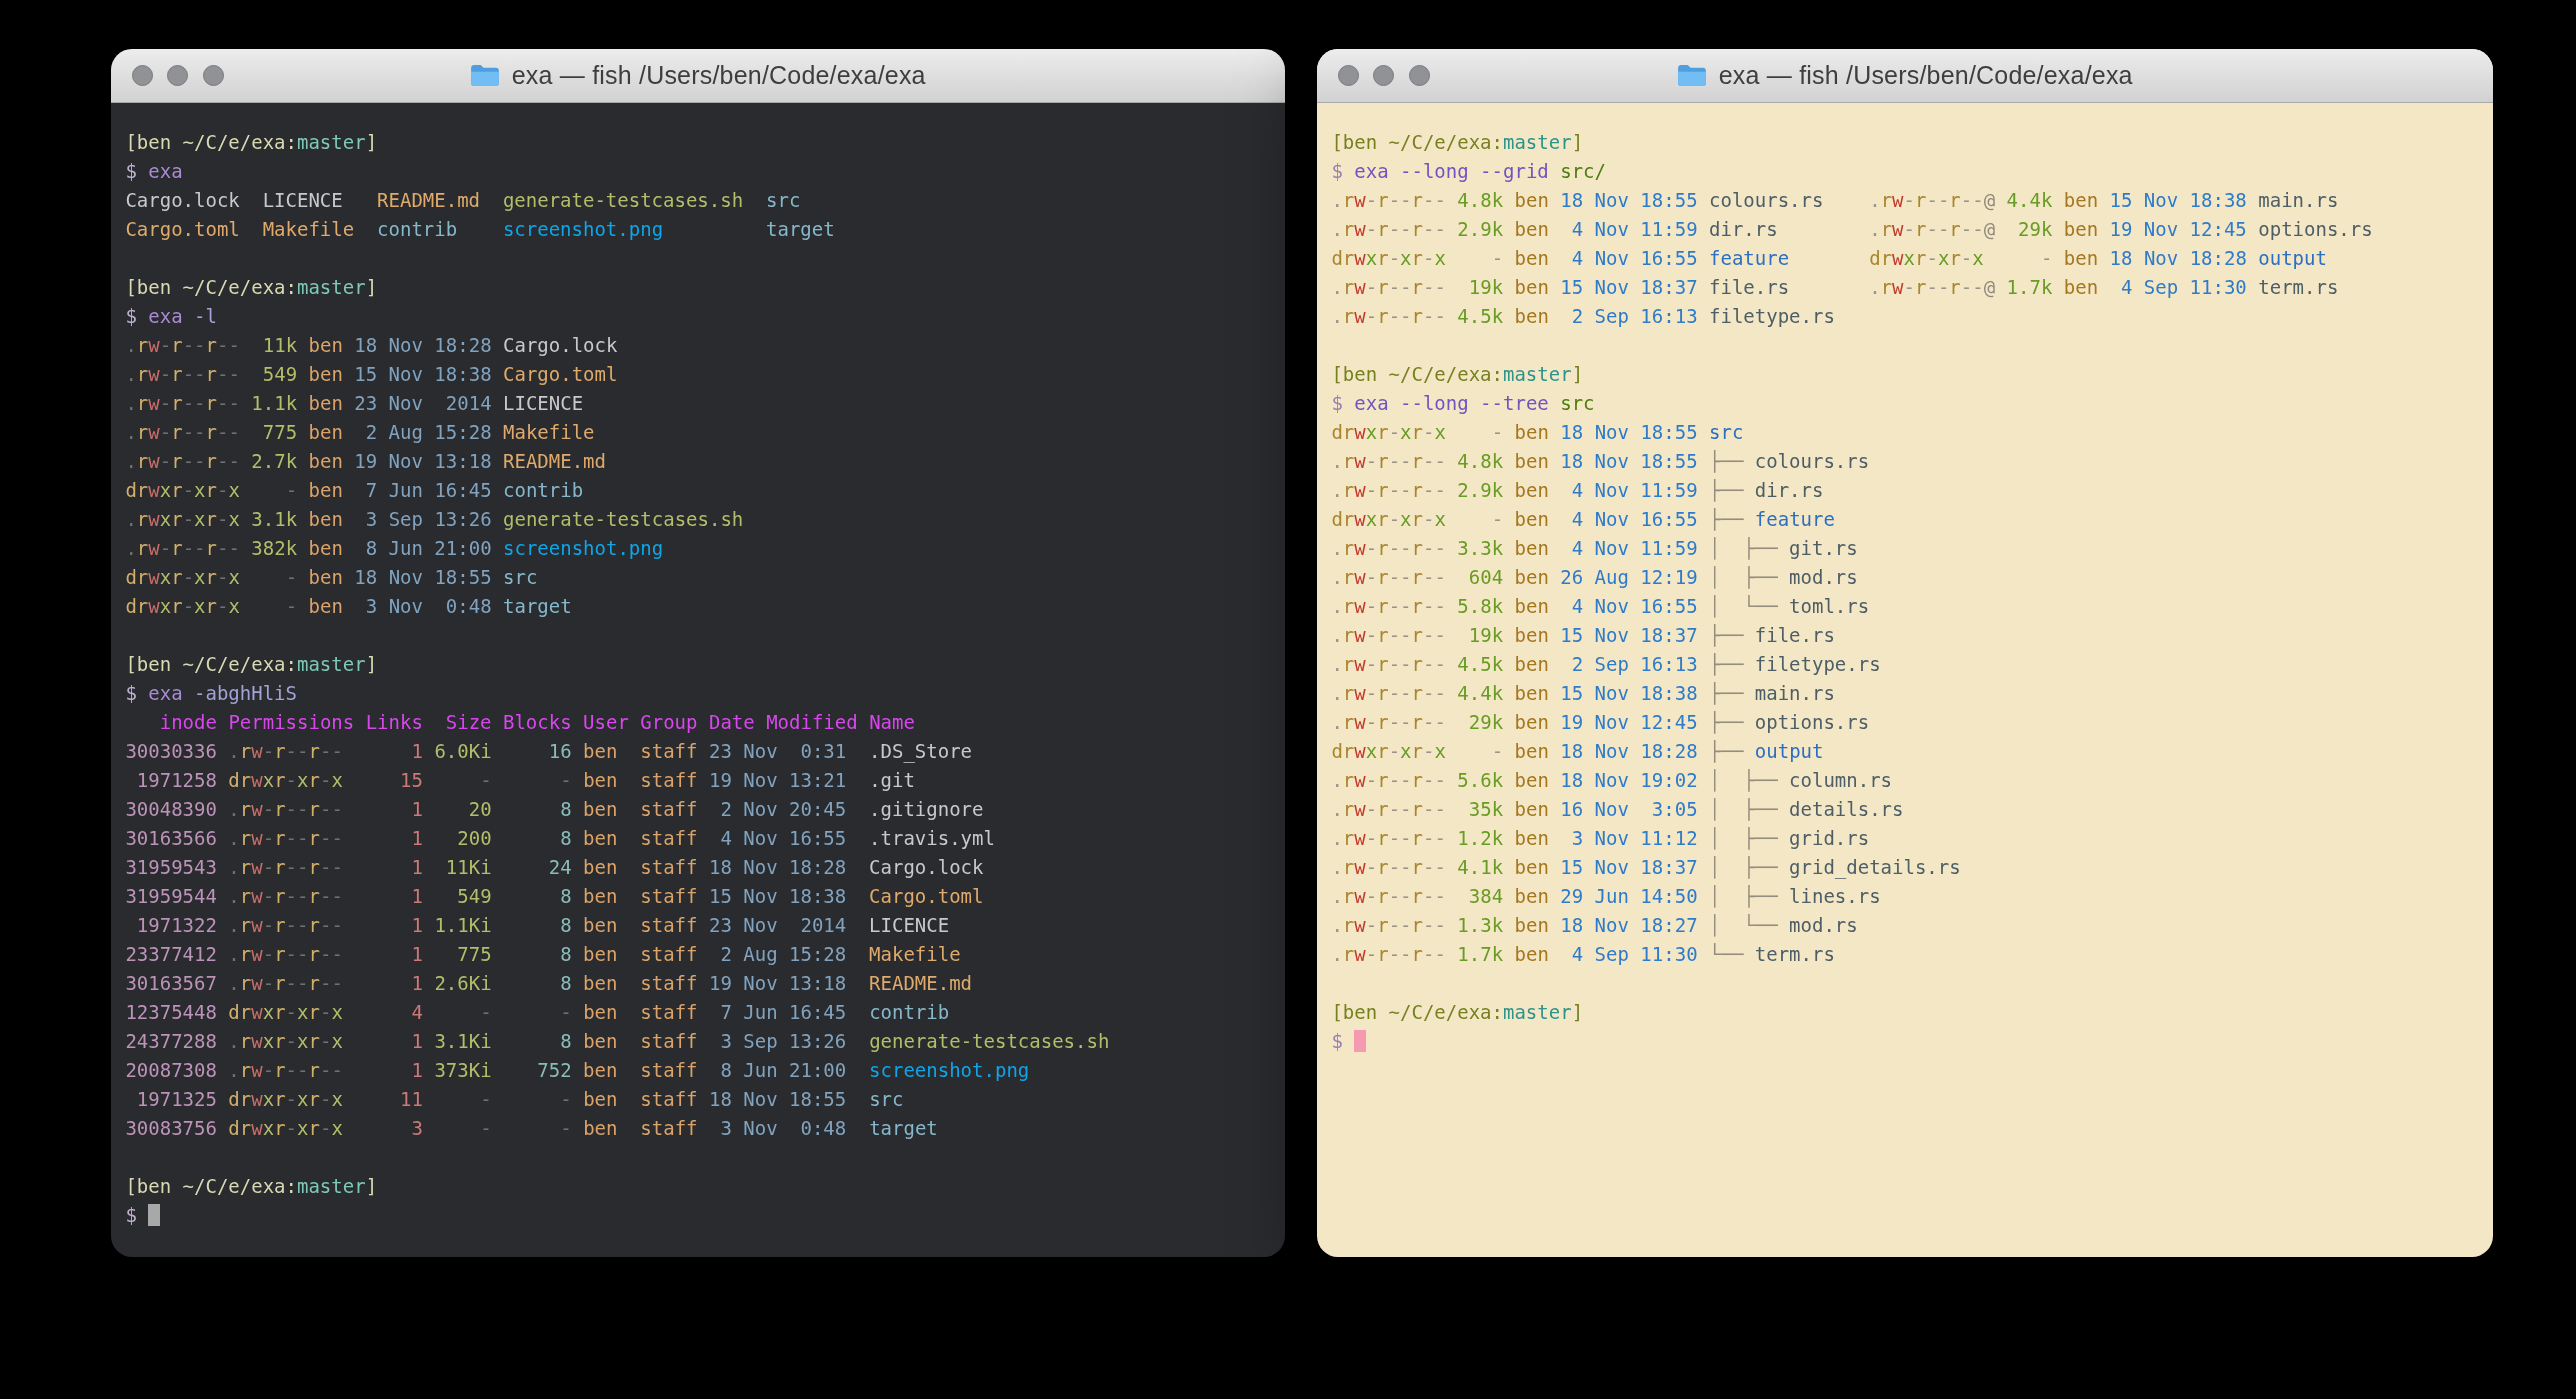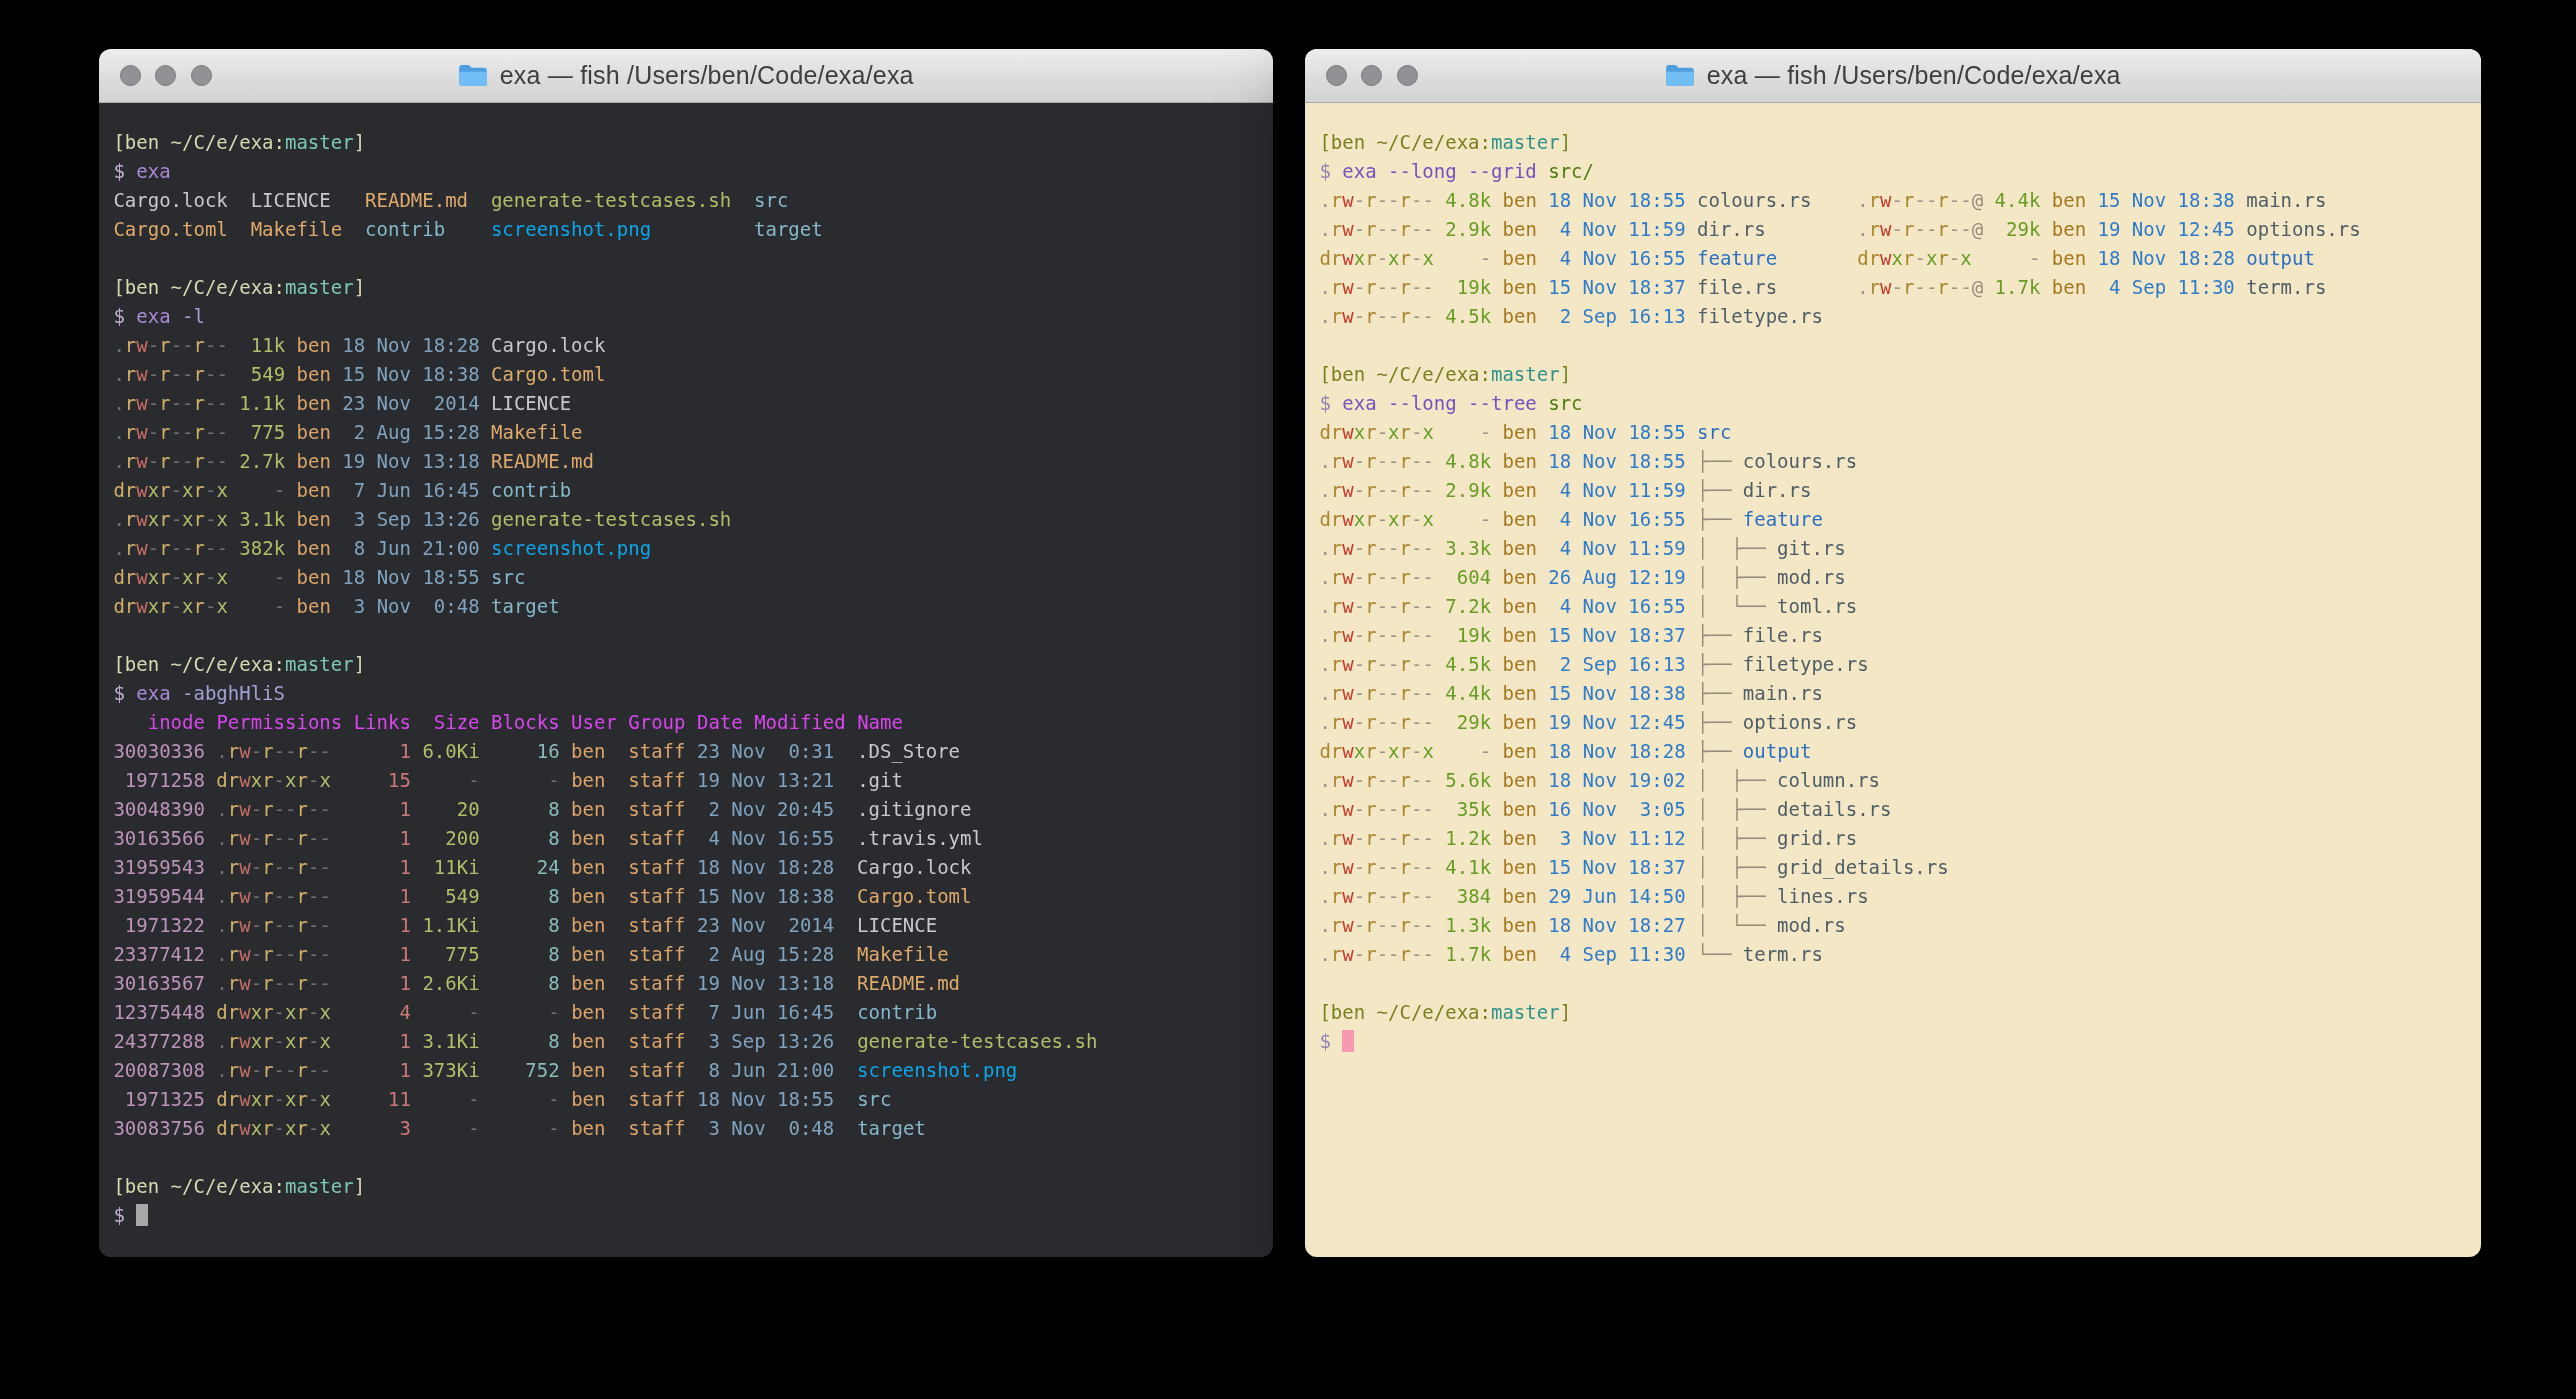--- a/index.html
+++ b/index.html
@@ -1,19 +1,19 @@
 <!DOCTYPE html>
 <html><head>
 <meta charset="utf-8">
 <title>exa terminals</title>
 <style>
   html,body{margin:0;padding:0;}
   body{background:#000;width:2576px;height:1400px;position:relative;font-family:"Liberation Sans",sans-serif;}
   .stage{position:absolute;inset:0;}
-  .window{position:absolute;border-radius:12px;overflow:hidden;box-shadow:0 29px 77px rgba(0,0,0,.65);}
+  .window{position:absolute;border-radius:21px;overflow:hidden;box-shadow:0 29px 77px rgba(0,0,0,.65);margin-left:12px;}
   .titlebar{height:53px;background:linear-gradient(#ededee,#dddddd 55%,#d2d2d3);border-bottom:1px solid #a8a8a9;position:relative;display:flex;align-items:center;justify-content:center;}
   .lights{position:absolute;left:21px;top:0;height:100%;display:flex;align-items:center;gap:14.4px;}
   .light{width:21px;height:21px;border-radius:50%;background:#909296;border:1.9px solid #76787c;box-sizing:border-box;}
   .titlewrap{display:flex;align-items:center;gap:11.5px;}
   .title{font-size:25px;color:#3d3e40;font-weight:500;letter-spacing:0.2px;}
   .foldericon{display:inline-flex;}
   .termbody{padding:25px 13.4px 0 14.4px;font-family:"DejaVu Sans Mono","Liberation Mono",monospace;font-size:19px;line-height:29px;height:calc(100% - 53px);box-sizing:border-box;}
   .tl{white-space:pre;height:29px;}
   .ou,.gx,.hd{text-underline-offset:3.8px;}
 </style>
@@ -150,21 +150,21 @@
         <div class="tl"><span class="p">.</span><span class="y">r</span><span class="rd">w</span><span class="p">-</span><span class="y">r</span><span class="p">--</span><span class="y">r</span><span class="p">--</span><span class="g"> 4.5k </span><span class="o">ben </span><span class="b"> 2 Sep 16:13 </span><span class="sl">filetype.rs</span></div>
         <div class="tl">&nbsp;</div>
         <div class="tl"><span class="pr">[ben ~/C/e/exa:</span><span class="br">master</span><span class="pr">]</span></div>
         <div class="tl"><span class="dol">$ </span><span class="cmd">exa </span><span class="arg">--long --tree </span><span class="c">src</span></div>
         <div class="tl"><span class="y">d</span><span class="y">r</span><span class="rd">w</span><span class="g">x</span><span class="y">r</span><span class="p">-</span><span class="g">x</span><span class="y">r</span><span class="p">-</span><span class="g">x</span><span class="p">    - </span><span class="o">ben </span><span class="b">18 Nov 18:55 </span><span class="dir">src</span></div>
         <div class="tl"><span class="p">.</span><span class="y">r</span><span class="rd">w</span><span class="p">-</span><span class="y">r</span><span class="p">--</span><span class="y">r</span><span class="p">--</span><span class="g"> 4.8k </span><span class="o">ben </span><span class="b">18 Nov 18:55 </span><span class="tre">├── </span><span class="sl">colours.rs</span></div>
         <div class="tl"><span class="p">.</span><span class="y">r</span><span class="rd">w</span><span class="p">-</span><span class="y">r</span><span class="p">--</span><span class="y">r</span><span class="p">--</span><span class="g"> 2.9k </span><span class="o">ben </span><span class="b"> 4 Nov 11:59 </span><span class="tre">├── </span><span class="sl">dir.rs</span></div>
         <div class="tl"><span class="y">d</span><span class="y">r</span><span class="rd">w</span><span class="g">x</span><span class="y">r</span><span class="p">-</span><span class="g">x</span><span class="y">r</span><span class="p">-</span><span class="g">x</span><span class="p">    - </span><span class="o">ben </span><span class="b"> 4 Nov 16:55 </span><span class="tre">├── </span><span class="dir">feature</span></div>
         <div class="tl"><span class="p">.</span><span class="y">r</span><span class="rd">w</span><span class="p">-</span><span class="y">r</span><span class="p">--</span><span class="y">r</span><span class="p">--</span><span class="g"> 3.3k </span><span class="o">ben </span><span class="b"> 4 Nov 11:59 </span><span class="tre">│  ├── </span><span class="sl">git.rs</span></div>
         <div class="tl"><span class="p">.</span><span class="y">r</span><span class="rd">w</span><span class="p">-</span><span class="y">r</span><span class="p">--</span><span class="y">r</span><span class="p">--</span><span class="g">  604 </span><span class="o">ben </span><span class="b">26 Aug 12:19 </span><span class="tre">│  ├── </span><span class="sl">mod.rs</span></div>
-        <div class="tl"><span class="p">.</span><span class="y">r</span><span class="rd">w</span><span class="p">-</span><span class="y">r</span><span class="p">--</span><span class="y">r</span><span class="p">--</span><span class="g"> 7.2k </span><span class="o">ben </span><span class="b"> 4 Nov 16:55 </span><span class="tre">│  └── </span><span class="sl">toml.rs</span></div>
+        <div class="tl"><span class="p">.</span><span class="y">r</span><span class="rd">w</span><span class="p">-</span><span class="y">r</span><span class="p">--</span><span class="y">r</span><span class="p">--</span><span class="g"> 5.8k </span><span class="o">ben </span><span class="b"> 4 Nov 16:55 </span><span class="tre">│  └── </span><span class="sl">toml.rs</span></div>
         <div class="tl"><span class="p">.</span><span class="y">r</span><span class="rd">w</span><span class="p">-</span><span class="y">r</span><span class="p">--</span><span class="y">r</span><span class="p">--</span><span class="g">  19k </span><span class="o">ben </span><span class="b">15 Nov 18:37 </span><span class="tre">├── </span><span class="sl">file.rs</span></div>
         <div class="tl"><span class="p">.</span><span class="y">r</span><span class="rd">w</span><span class="p">-</span><span class="y">r</span><span class="p">--</span><span class="y">r</span><span class="p">--</span><span class="g"> 4.5k </span><span class="o">ben </span><span class="b"> 2 Sep 16:13 </span><span class="tre">├── </span><span class="sl">filetype.rs</span></div>
         <div class="tl"><span class="p">.</span><span class="y">r</span><span class="rd">w</span><span class="p">-</span><span class="y">r</span><span class="p">--</span><span class="y">r</span><span class="p">--</span><span class="g"> 4.4k </span><span class="o">ben </span><span class="b">15 Nov 18:38 </span><span class="tre">├── </span><span class="sl">main.rs</span></div>
         <div class="tl"><span class="p">.</span><span class="y">r</span><span class="rd">w</span><span class="p">-</span><span class="y">r</span><span class="p">--</span><span class="y">r</span><span class="p">--</span><span class="g">  29k </span><span class="o">ben </span><span class="b">19 Nov 12:45 </span><span class="tre">├── </span><span class="sl">options.rs</span></div>
         <div class="tl"><span class="y">d</span><span class="y">r</span><span class="rd">w</span><span class="g">x</span><span class="y">r</span><span class="p">-</span><span class="g">x</span><span class="y">r</span><span class="p">-</span><span class="g">x</span><span class="p">    - </span><span class="o">ben </span><span class="b">18 Nov 18:28 </span><span class="tre">├── </span><span class="dir">output</span></div>
         <div class="tl"><span class="p">.</span><span class="y">r</span><span class="rd">w</span><span class="p">-</span><span class="y">r</span><span class="p">--</span><span class="y">r</span><span class="p">--</span><span class="g"> 5.6k </span><span class="o">ben </span><span class="b">18 Nov 19:02 </span><span class="tre">│  ├── </span><span class="sl">column.rs</span></div>
         <div class="tl"><span class="p">.</span><span class="y">r</span><span class="rd">w</span><span class="p">-</span><span class="y">r</span><span class="p">--</span><span class="y">r</span><span class="p">--</span><span class="g">  35k </span><span class="o">ben </span><span class="b">16 Nov  3:05 </span><span class="tre">│  ├── </span><span class="sl">details.rs</span></div>
         <div class="tl"><span class="p">.</span><span class="y">r</span><span class="rd">w</span><span class="p">-</span><span class="y">r</span><span class="p">--</span><span class="y">r</span><span class="p">--</span><span class="g"> 1.2k </span><span class="o">ben </span><span class="b"> 3 Nov 11:12 </span><span class="tre">│  ├── </span><span class="sl">grid.rs</span></div>
         <div class="tl"><span class="p">.</span><span class="y">r</span><span class="rd">w</span><span class="p">-</span><span class="y">r</span><span class="p">--</span><span class="y">r</span><span class="p">--</span><span class="g"> 4.1k </span><span class="o">ben </span><span class="b">15 Nov 18:37 </span><span class="tre">│  ├── </span><span class="sl">grid_details.rs</span></div>
         <div class="tl"><span class="p">.</span><span class="y">r</span><span class="rd">w</span><span class="p">-</span><span class="y">r</span><span class="p">--</span><span class="y">r</span><span class="p">--</span><span class="g">  384 </span><span class="o">ben </span><span class="b">29 Jun 14:50 </span><span class="tre">│  ├── </span><span class="sl">lines.rs</span></div>

